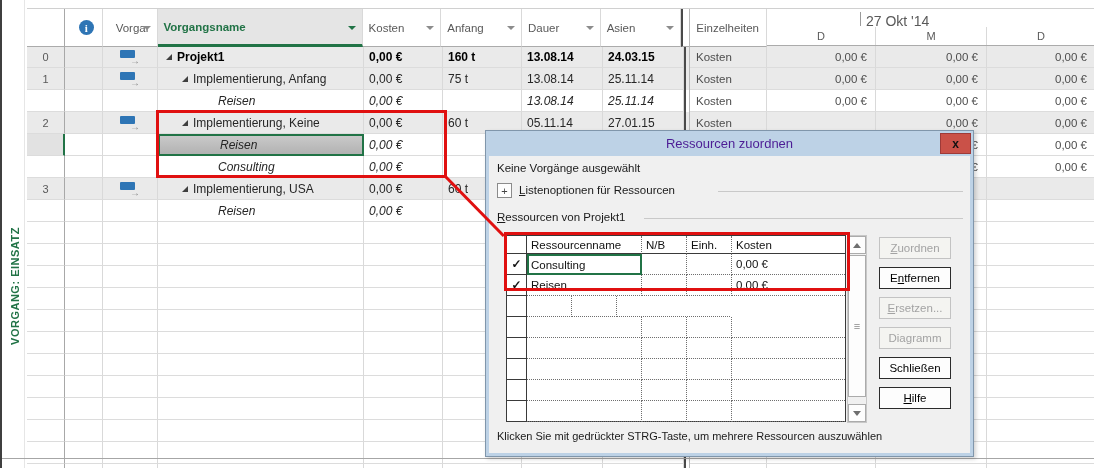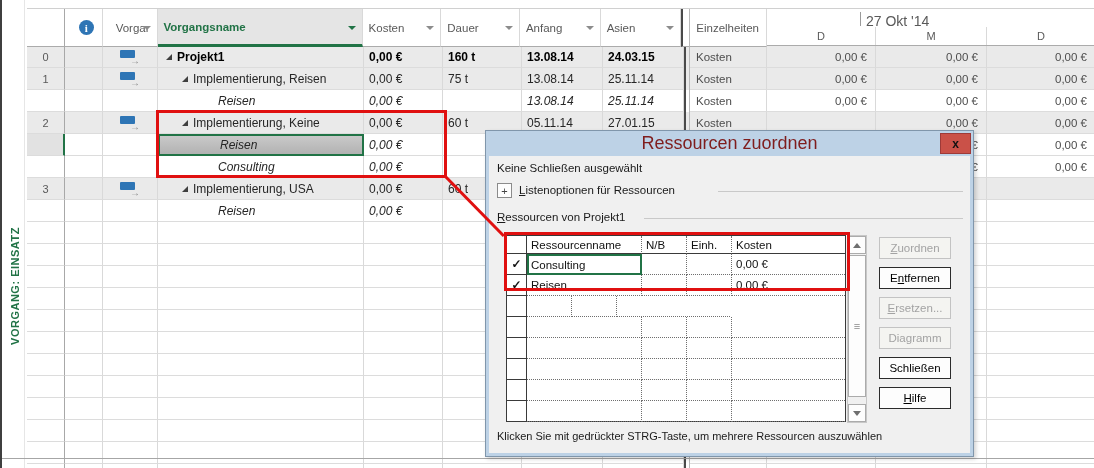--- a/index.html
+++ b/index.html
@@ -66,21 +66,21 @@
   .sel-rowhead { background:#e2e2e2 !important; border-right:2px solid #217346 !important; }
 
   
   .red-box { position:absolute; border:3px solid #e01010; z-index:40; pointer-events:none; }
   #red-line { position:absolute; left:444px; top:175px; width:84px; height:3px; background:#e01010; transform:rotate(45.5deg); transform-origin:0 0; z-index:40; pointer-events:none; }
 
   
   #dialog { position:absolute; left:483px; top:130px; width:489px; height:327px; background:#bdd2e6; border:1px solid #8096ab; z-index:30; box-shadow:2px 2px 4px rgba(0,0,0,.18); }
   #dlg-body { position:absolute; left:3px; right:3px; top:25px; bottom:3px; background:#f0f0f0; }
   #dlg-title { position:absolute; left:0; top:0; width:100%; height:25px; display:flex; align-items:center; justify-content:center;
-    font-size:18px; color:#7f1d1d; }
+    font-size:13px; color:#4c1d95; }
   #dlg-close { position:absolute; left:454px; top:2px; width:31px; height:21px; background:#ca5148; border:1px solid #9e3a38;
     color:#111; font-weight:bold; font-size:12px; display:flex; align-items:center; justify-content:center; cursor:pointer; }
   .dlg-txt { position:absolute; font-size:11.5px; color:#1a1a1a; }
   #dlg-expander { position:absolute; left:11px; top:52px; width:15px; height:15px; background:#fdfdfd; border:1px solid #8b8b8b;
     font-size:11px; color:#444; display:flex; align-items:center; justify-content:center; }
   .hrule { position:absolute; height:1px; background:#c9c9c9; }
 
   
   #res-table { position:absolute; left:20px; top:104px; width:340px; height:187px; background:#fff; border:1px solid #3a3a3a; font-size:11.5px; }
   .rt-row { display:flex; height:21px; }
@@ -126,26 +126,26 @@
         <span class="sort"></span>
     </div>
     <div class="hcell c-name" id="h-name">
       <span>Vorgangsname</span>
         <span class="sort"></span>
     </div>
     <div class="hcell c-kost">
       <span>Kosten</span>
         <span class="sort"></span>
     </div>
+    <div class="hcell c-anf">
+      <span>Anfang</span>
+        <span class="sort"></span>
+    </div>
     <div class="hcell c-daue">
       <span>Dauer</span>
-        <span class="sort"></span>
-    </div>
-    <div class="hcell c-anf">
-      <span>Anfang</span>
         <span class="sort"></span>
     </div>
     <div class="hcell c-ende">
       <span>Asien</span>
         <span class="sort"></span>
     </div>
     <div class="hcell c-div" id="h-div"></div>
     <div class="hcell c-det">
       <span>Einzelheiten</span>
     </div>
@@ -190,21 +190,21 @@
         <div class="cell c-num">1</div>
         <div class="cell c-info"></div>
         <div class="cell c-mode">
           <span class="mode-ic">
             <span class="bar"></span>
             <span class="arr">→</span>
           </span>
         </div>
         <div class="cell c-name ind1">
           <span class="tri"></span>
-          <span>Implementierung, Reisen</span>
+          <span>Implementierung, Anfang</span>
         </div>
         <div class="cell c-kost">0,00 €</div>
         <div class="cell c-daue">75 t</div>
         <div class="cell c-anf">13.08.14</div>
         <div class="cell c-ende">25.11.14</div>
         <div class="cell c-div"></div>
         <div class="cell c-det">Kosten</div>
         <div class="cell c-d1">0,00 €</div>
         <div class="cell c-d2">0,00 €</div>
         <div class="cell c-d3">0,00 €</div>
@@ -509,21 +509,21 @@
   <div id="red-line"></div>
   <div class="red-box" style="left:502px; top:232px; width:346px; height:59px;"></div>
 
   <div id="dialog">
     <div id="dlg-title">
       <span>Ressourcen zuordnen</span>
     </div>
     <button id="dlg-close">x</button>
     <div id="dlg-body"></div>
 
-    <div class="dlg-txt" style="left:11px; top:31px;">Keine Schließen ausgewählt</div>
+    <div class="dlg-txt" style="left:11px; top:31px;">Keine Vorgänge ausgewählt</div>
     <button id="dlg-expander">+</button>
     <div class="dlg-txt" style="left:33px; top:53px;" id="list-options-label"><u>L</u>istenoptionen für Ressourcen</div>
     <div class="hrule" style="left:232px; top:60px; width:245px;"></div>
     <div class="dlg-txt" style="left:11px; top:80px;" id="resources-group-label"><u>R</u>essourcen von Projekt1</div>
     <div class="hrule" style="left:158px; top:87px; width:319px;"></div>
 
     <div id="res-table">
         <div class="rt-row head">
           <div class="rt-cell rt-sel"></div>
           <div class="rt-cell rt-name">Ressourcenname</div>

